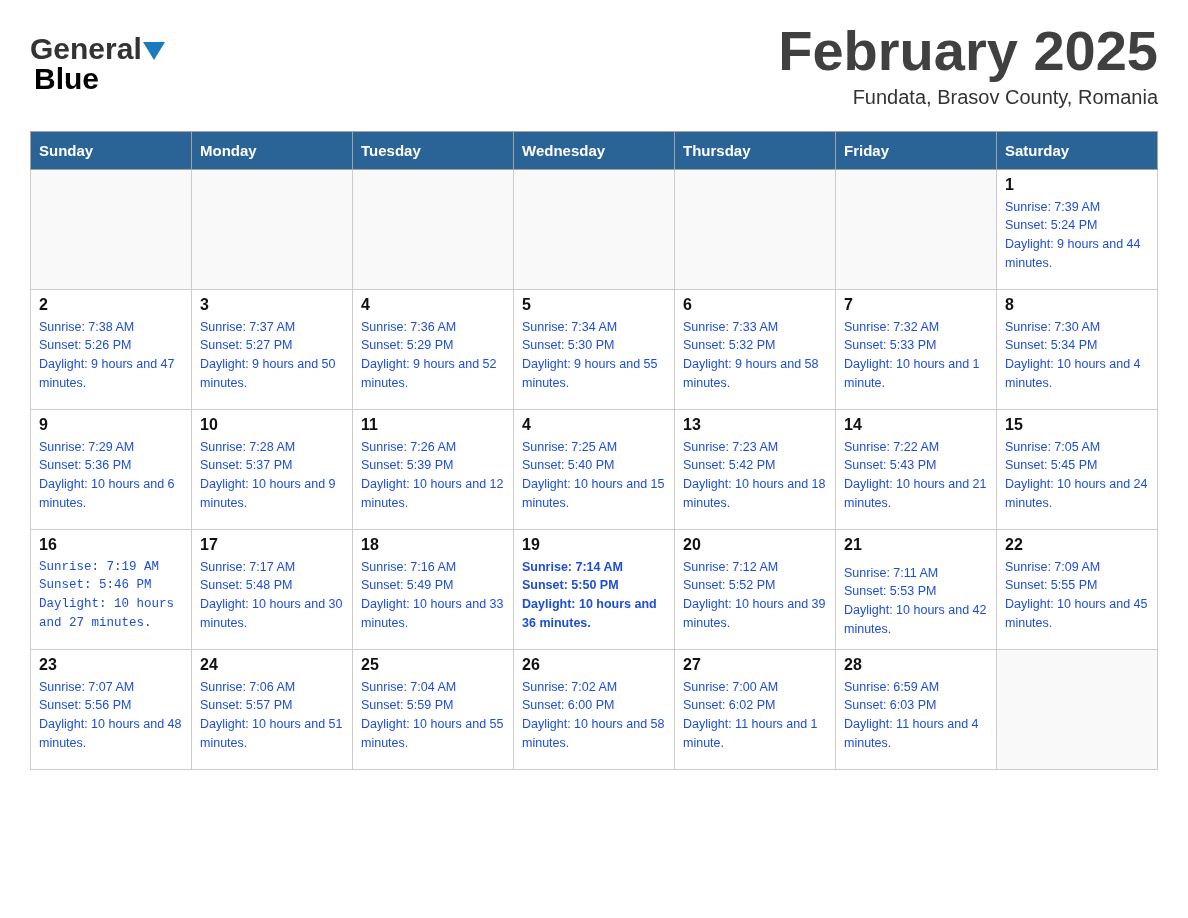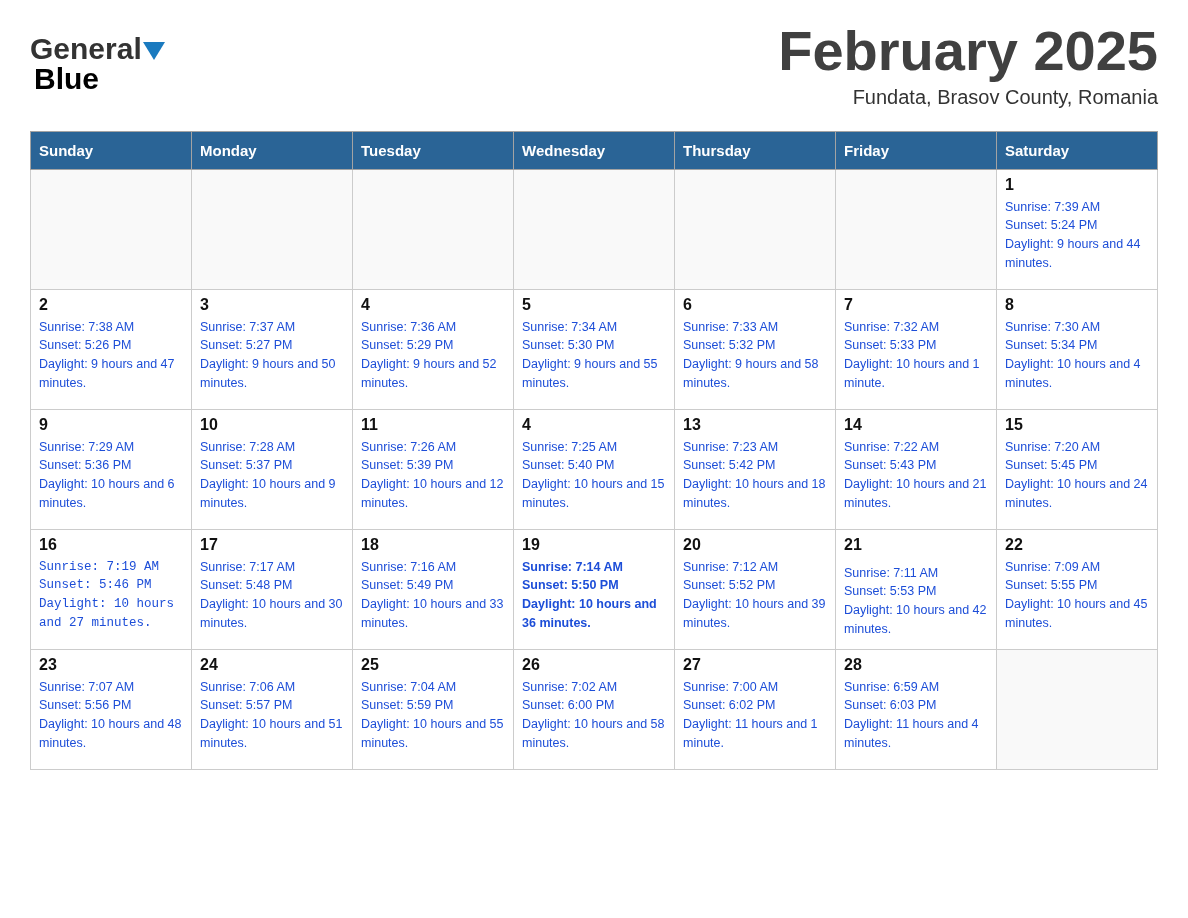--- a/index.html
+++ b/index.html
@@ -211,21 +211,21 @@
 Daylight: 10 hours and 18 minutes.</div>
         </td>
         <td>
           <span class="day-number">14</span>
           <div class="day-info" style="white-space: pre-line;">Sunrise: 7:22 AM
 Sunset: 5:43 PM
 Daylight: 10 hours and 21 minutes.</div>
         </td>
         <td>
           <span class="day-number">15</span>
-          <div class="day-info" style="white-space: pre-line;">Sunrise: 7:20 AM
+          <div class="day-info" style="white-space: pre-line;">Sunrise: 7:05 AM
 Sunset: 5:45 PM
 Daylight: 10 hours and 24 minutes.</div>
         </td>
       </tr>
       <tr>
         <td>
           <span class="day-number">16</span>
           <div class="day-info" style="white-space: pre-line; font-family: Liberation Mono, monospace;">Sunrise: 7:19 AM
 Sunset: 5:46 PM
 Daylight: 10 hours and 27 minutes.</div>

